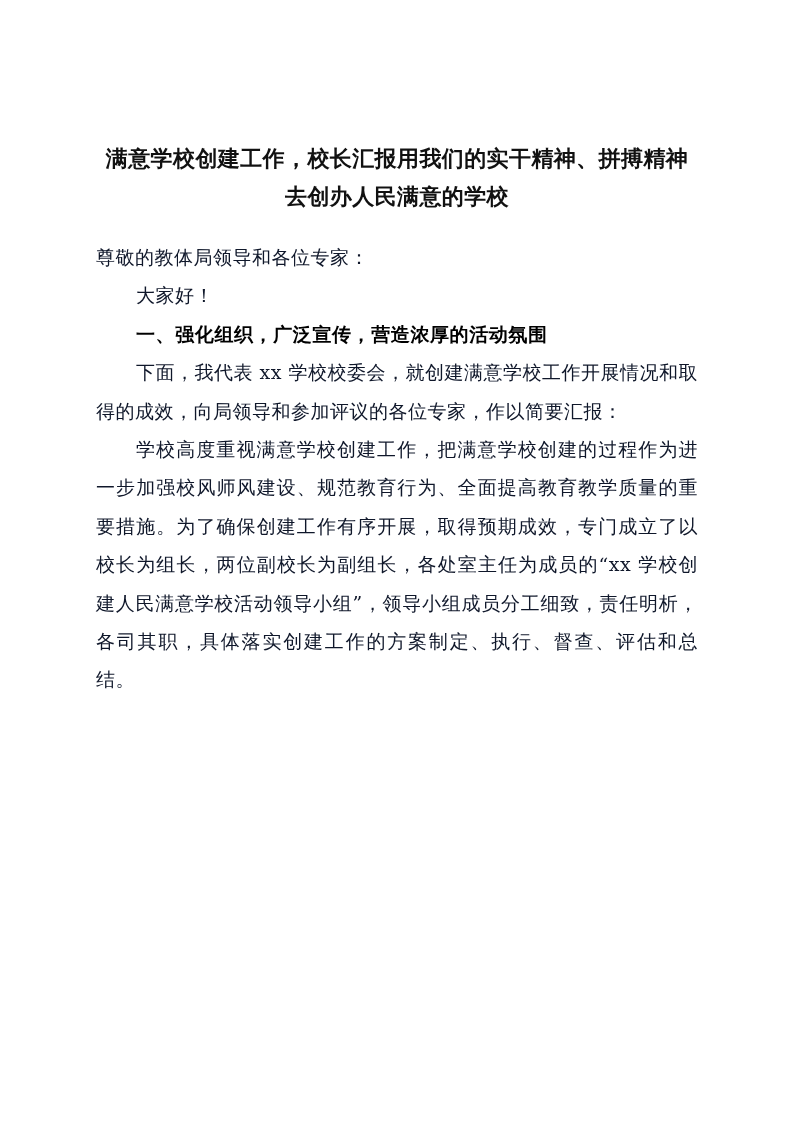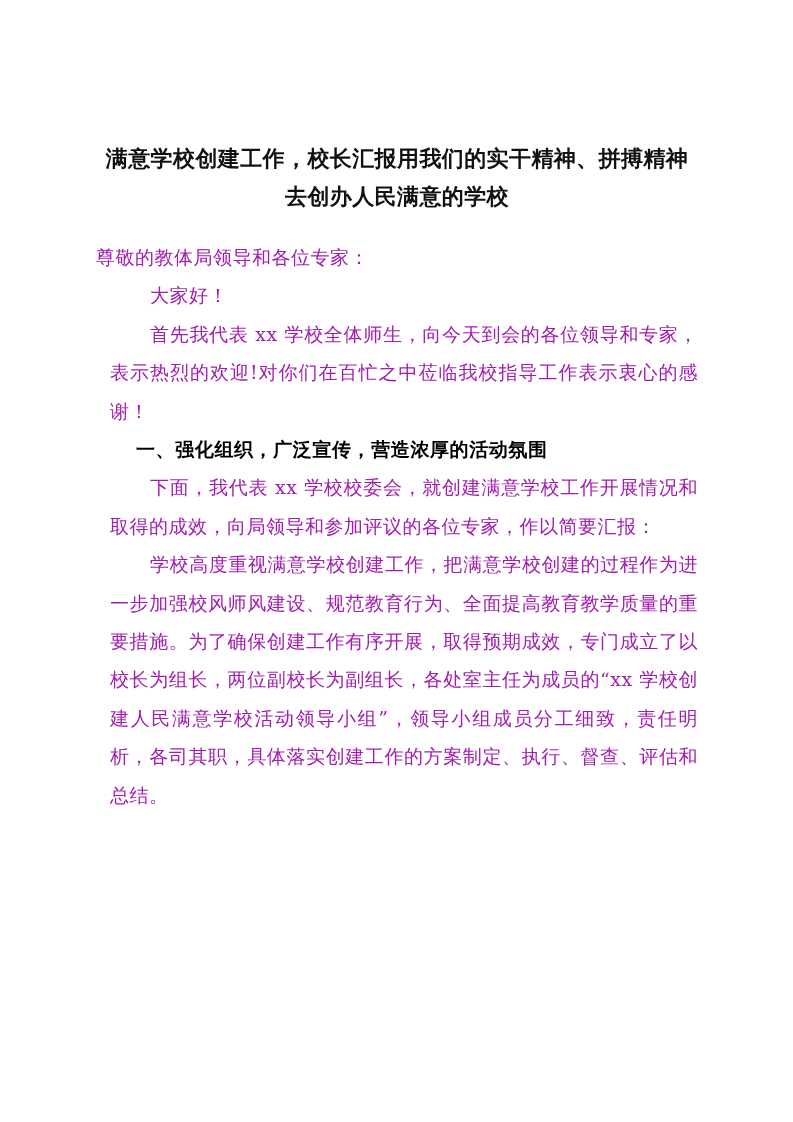--- a/index.html
+++ b/index.html
@@ -47,30 +47,29 @@
   }
 
   .para {
     font-family: "DejaVu Serif", "Liberation Serif", serif;
     font-size: 19px;
     line-height: 38.4px;
     text-align: justify;
     text-justify: inter-ideograph;
     margin: 0;
     letter-spacing: 0.5px;
-    color: #a21caf;
+    color: #0f172a;
   }
 
   .para.no-indent {
     text-indent: 0;
   }
 
   .para.indent {
     text-indent: 40px;
-    margin-left: 14px;
   }
 
   .para.heading {
     font-weight: bold;
     text-indent: 40px;
     letter-spacing: 0.6px;
     color: #000000;
   }
 
   .spacer-title {
@@ -84,21 +83,20 @@
   <div id="doc-body">
 
     <h1 class="doc-title">满意学校创建工作，校长汇报用我们的实干精神、拼搏精神去创办人民满意的学校</h1>
 
     <div class="spacer-title"></div>
 
     <p class="para no-indent">尊敬的教体局领导和各位专家：</p>
 
     <p class="para indent">大家好！</p>
 
-    <p class="para indent">首先我代表 xx 学校全体师生，向今天到会的各位领导和专家，表示热烈的欢迎!对你们在百忙之中莅临我校指导工作表示衷心的感谢！</p>
 
     <p class="para heading">一、强化组织，广泛宣传，营造浓厚的活动氛围</p>
 
     <p class="para indent">下面，我代表 xx 学校校委会，就创建满意学校工作开展情况和取得的成效，向局领导和参加评议的各位专家，作以简要汇报：</p>
 
     <p class="para indent">学校高度重视满意学校创建工作，把满意学校创建的过程作为进一步加强校风师风建设、规范教育行为、全面提高教育教学质量的重要措施。为了确保创建工作有序开展，取得预期成效，专门成立了以校长为组长，两位副校长为副组长，各处室主任为成员的“xx 学校创建人民满意学校活动领导小组”，领导小组成员分工细致，责任明析，各司其职，具体落实创建工作的方案制定、执行、督查、评估和总结。</p>
 
 
   </div>
 </div>

